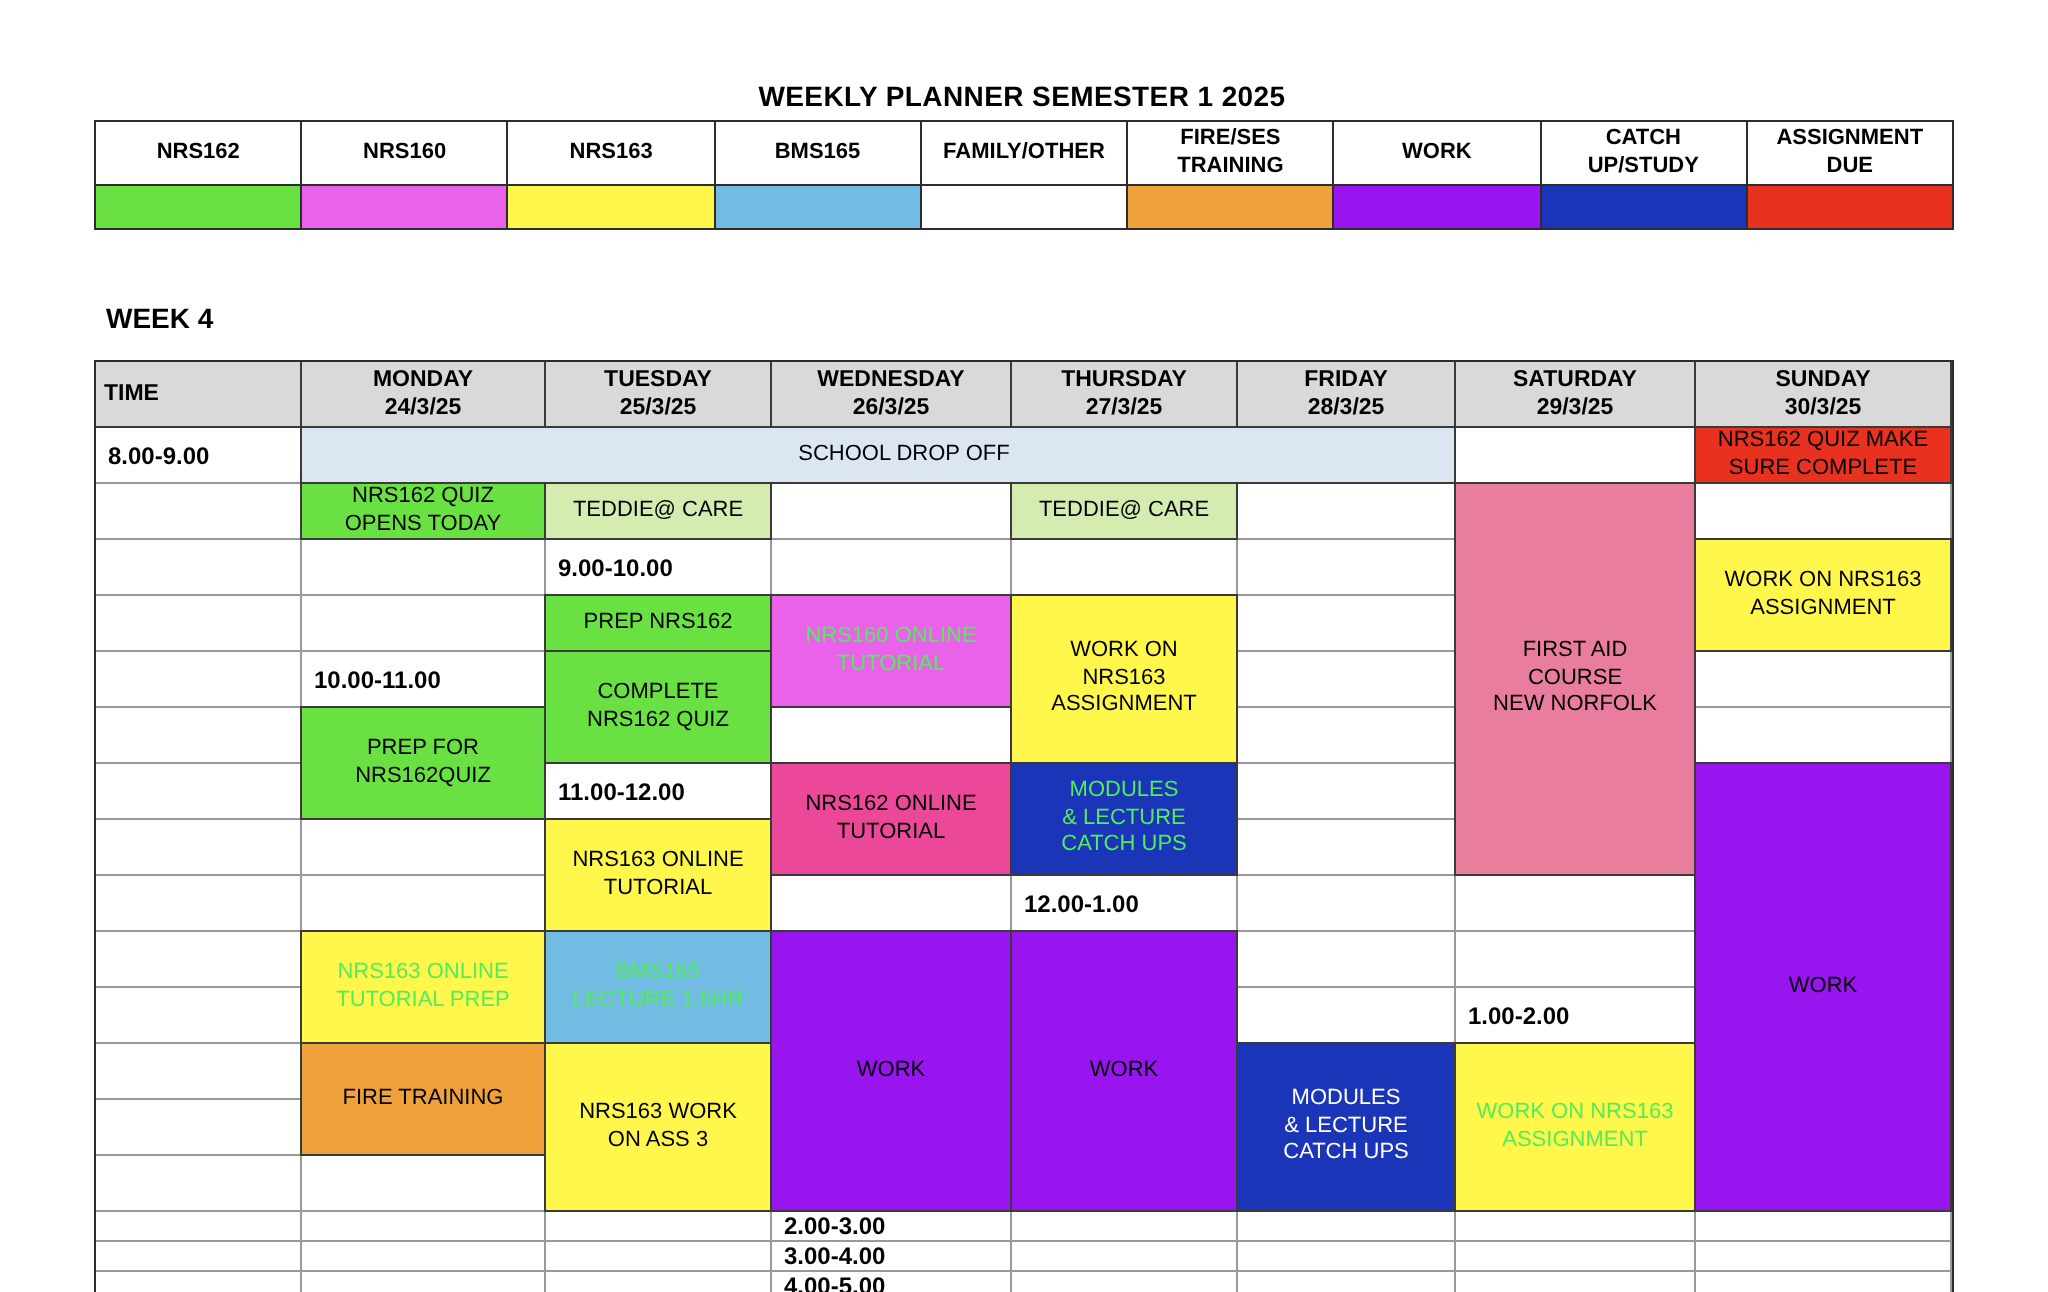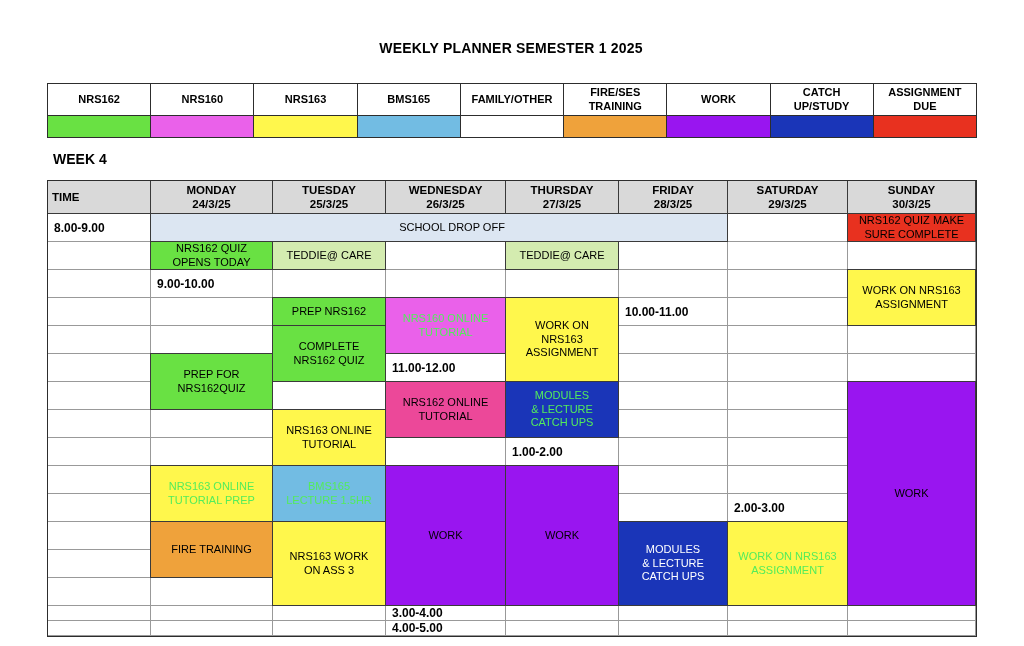--- a/index.html
+++ b/index.html
@@ -2,21 +2,21 @@
 <html><head>
 <meta charset="utf-8">
 <style>
   html,body{margin:0;padding:0;background:#ffffff;}
   body{width:1024px;height:646px;font-family:"Liberation Sans", sans-serif;color:#000;}
   .page{position:relative;width:1024px;height:646px;background:#fff;overflow:hidden;}
   .title{position:absolute;left:47px;top:40px;width:928px;text-align:center;
          font-weight:bold;font-size:14px;letter-spacing:.2px;}
   .week{position:absolute;left:53px;top:151px;font-weight:bold;font-size:14px;}
 
-  .legend{position:absolute;left:47px;top:83px;width:929px;
+  .legend{position:absolute;left:47px;top:60px;width:929px;
           display:grid;grid-template-columns:repeat(9,1fr);grid-template-rows:32px 22px;
           border-top:1px solid #2d2d2d;border-left:1px solid #2d2d2d;}
   .legend>div{border-right:1px solid #2d2d2d;border-bottom:1px solid #2d2d2d;}
   .lg-label{display:flex;align-items:center;justify-content:center;text-align:center;
             font-weight:bold;font-size:11px;line-height:1.2;background:#fff;white-space:pre-line;}
 
   .planner{position:absolute;left:47px;top:180px;
            display:grid;
            grid-template-columns:103px 122px 113px 120px 113px 109px 120px 128px;
            grid-template-rows:33px repeat(14,28px);
@@ -116,20 +116,21 @@
       <div class="cell"></div>
       <div class="cell"></div>
       <div class="cell time">11.00-12.00</div>
       <div class="cell"></div>
       <div class="cell"></div>
       <div class="cell"></div>
       <div class="cell"></div>
       <div class="cell"></div>
       <div class="cell"></div>
       <div class="cell"></div>
+      <div class="cell time">12.00-1.00</div>
       <div class="cell"></div>
       <div class="cell"></div>
       <div class="cell"></div>
       <div class="cell"></div>
       <div class="cell"></div>
       <div class="cell"></div>
       <div class="cell"></div>
       <div class="cell time">1.00-2.00</div>
       <div class="cell"></div>
       <div class="cell"></div>
@@ -159,20 +160,23 @@
       <div class="cell"></div>
       <div class="cell"></div>
       <div class="cell"></div>
       <div class="event" style="grid-area: 2 / 2 / span 1 / span 5; background: rgb(220, 230, 242); color: rgb(0, 0, 0); padding-left: 28px;">SCHOOL DROP OFF</div>
       <div class="event" style="grid-area: 2 / 8 / span 1 / span 1; background: rgb(232, 49, 31); color: rgb(0, 0, 0);">NRS162 QUIZ MAKE
 SURE COMPLETE</div>
       <div class="event" style="grid-area: 3 / 2 / span 1 / span 1; background: rgb(105, 225, 67); color: rgb(0, 0, 0);">NRS162 QUIZ
 OPENS TODAY</div>
       <div class="event" style="grid-area: 3 / 3 / span 1 / span 1; background: rgb(212, 236, 176); color: rgb(0, 0, 0);">TEDDIE@ CARE</div>
       <div class="event" style="grid-area: 3 / 5 / span 1 / span 1; background: rgb(212, 236, 176); color: rgb(0, 0, 0);">TEDDIE@ CARE</div>
+      <div class="event" style="grid-area: 3 / 7 / span 7 / span 1; background: rgb(232, 125, 157); color: rgb(0, 0, 0);">FIRST AID
+COURSE
+NEW NORFOLK</div>
       <div class="event" style="grid-area: 4 / 8 / span 2 / span 1; background: rgb(255, 247, 76); color: rgb(0, 0, 0);">WORK ON NRS163
 ASSIGNMENT</div>
       <div class="event" style="grid-area: 5 / 3 / span 1 / span 1; background: rgb(105, 225, 67); color: rgb(0, 0, 0);">PREP NRS162</div>
       <div class="event" style="grid-area: 5 / 4 / span 2 / span 1; background: rgb(234, 97, 234); color: rgb(83, 236, 91);">NRS160 ONLINE
 TUTORIAL</div>
       <div class="event" style="grid-area: 5 / 5 / span 3 / span 1; background: rgb(255, 247, 76); color: rgb(0, 0, 0);">WORK ON
 NRS163
 ASSIGNMENT</div>
       <div class="event" style="grid-area: 6 / 3 / span 2 / span 1; background: rgb(105, 225, 67); color: rgb(0, 0, 0);">COMPLETE
 NRS162 QUIZ</div>

